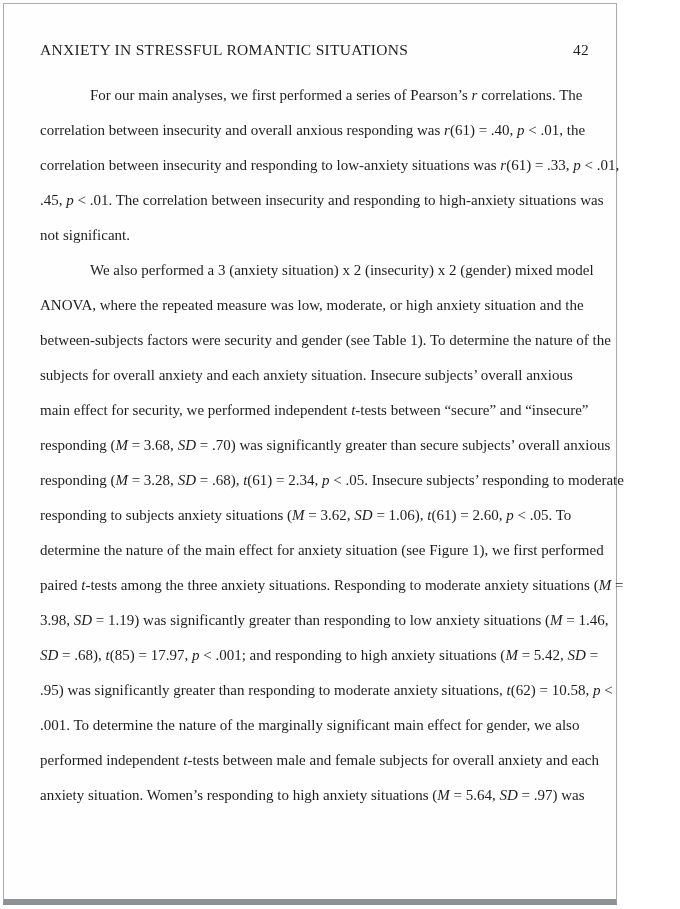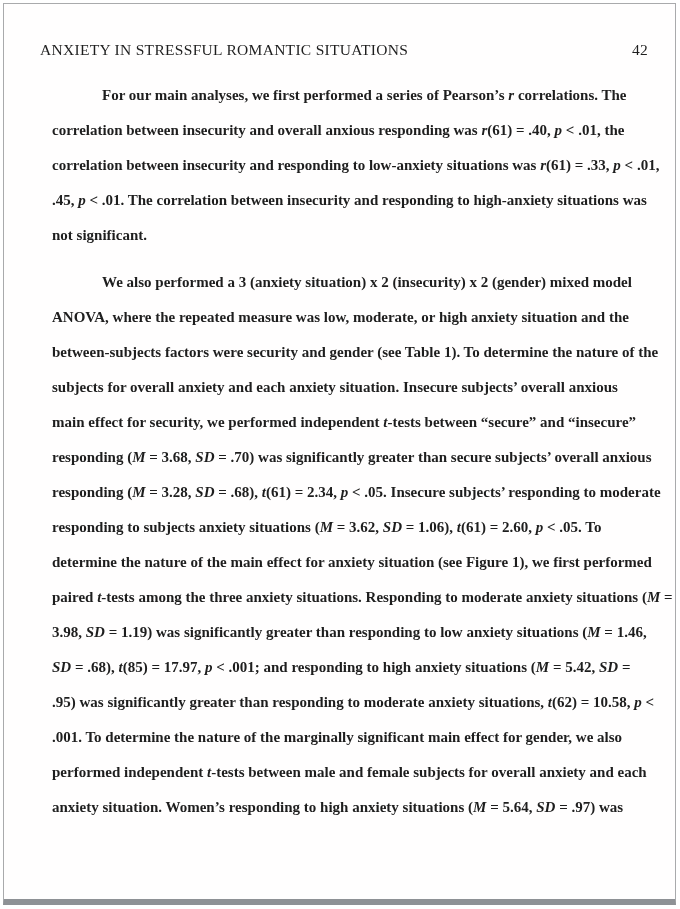--- a/index.html
+++ b/index.html
@@ -7,36 +7,36 @@
   body {
     width: 680px; height: 909px;
     position: relative; overflow: hidden;
     font-family: "Liberation Serif", "DejaVu Serif", serif;
     color: #1e1e1e;
     -webkit-font-smoothing: antialiased;
   }
   .frame { position: absolute; inset: 0; background: #ffffff; }
   .page {
     position: absolute; left: 3px; top: 3px;
-    width: 673px; height: 902px;
+    width: 614px; height: 902px;
     box-sizing: border-box;
     background: #fffefe;
     border: 1px solid #a9aaac;
     border-bottom: 6px solid #8e9195;
     padding: 36px 27px 0 36px;
     overflow: visible;
   }
   .page-header {
     display: flex; justify-content: space-between; align-items: baseline;
     font-size: 15.5px; line-height: 20px; letter-spacing: 0.3px;
   }
   .running-head { white-space: nowrap; }
   .page-number { white-space: nowrap; margin-left: 7px; }
   .body-text { margin-top: 18px; font-size: 15px; line-height: 35px; }
-  .paragraph { margin: 12px; font-weight: bold; }
+  .paragraph { margin: 0; }
   .line { white-space: nowrap; }
   .line.indent { text-indent: 50px; }
   .line i { font-style: italic; }
 </style>
 </head>
 <body>
 
 <div class="frame">
   <div class="page">
     <header class="page-header">

